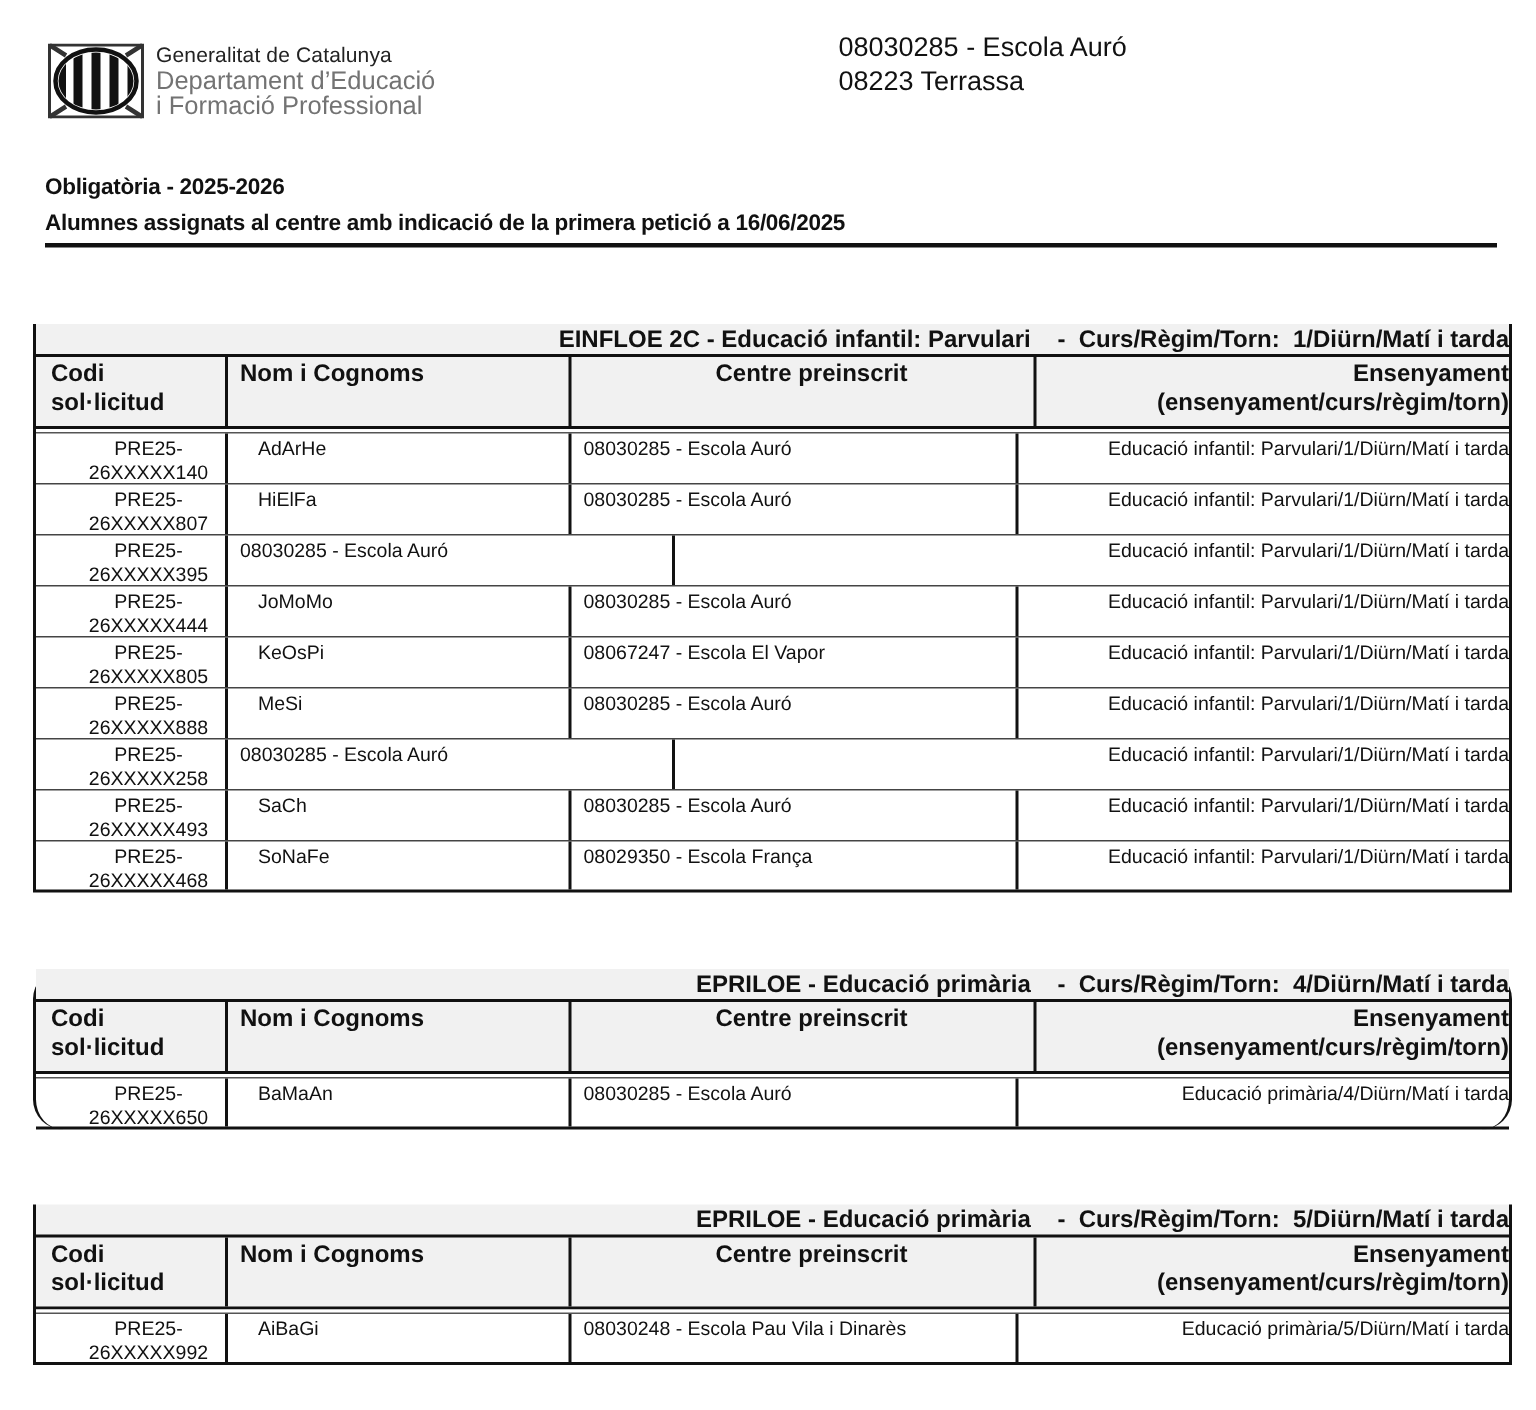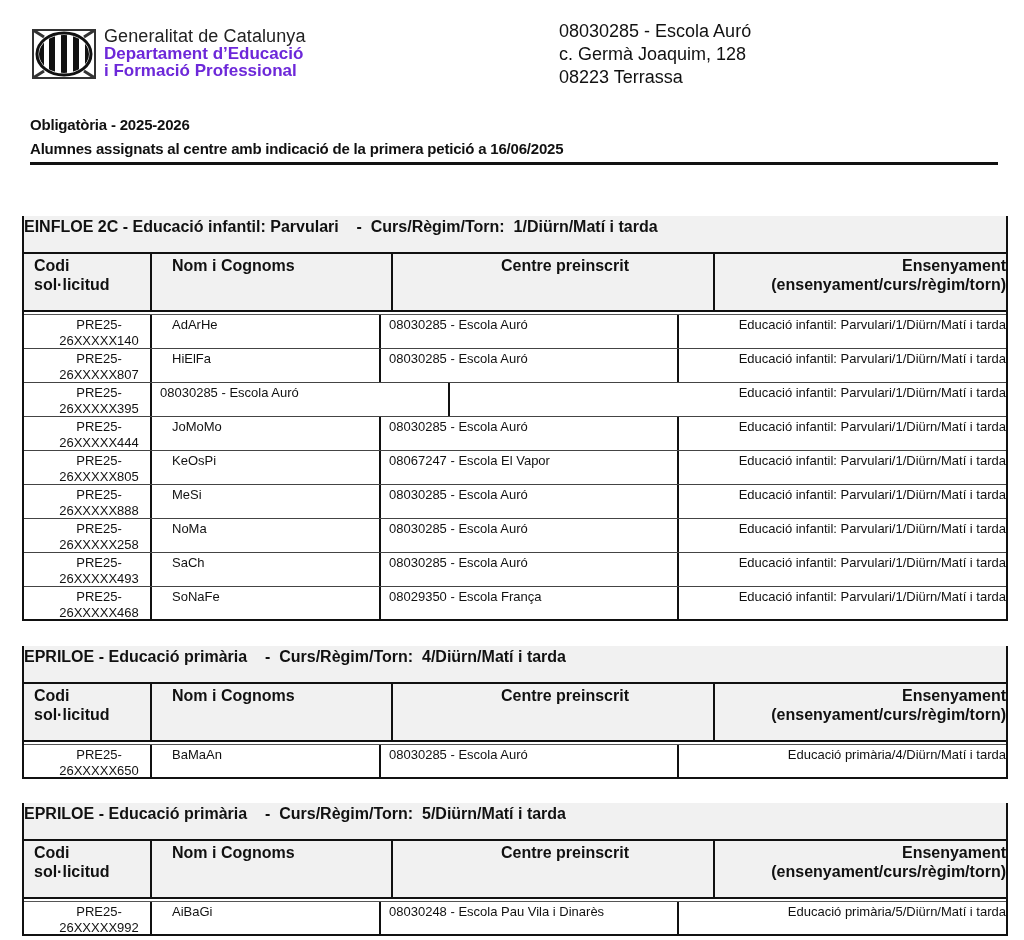--- a/index.html
+++ b/index.html
@@ -2,32 +2,32 @@
 <html><head>
 <meta charset="utf-8">
 <style>
   * { box-sizing: border-box; margin: 0; padding: 0; }
   html, body { width: 1024px; height: 940px; background: #ffffff; overflow: hidden; }
   body { position: relative; font-family: "Liberation Sans", sans-serif; color: #111; }
 
   .logo-block { position: absolute; left: 32px; top: 28px; display: flex; align-items: center; }
   .logo-emblem { width: 64px; height: 50px; display: block; }
   .logo-text { margin-left: 8px; line-height: 17px; }
-  .logo-line1 { font-size: 18px; font-weight: normal; color: #222; letter-spacing: 0.1px; }
-  .logo-line2, .logo-line3 { font-size: 17px; font-weight: bold; color: #6d28d9; }
+  .logo-line1 { font-size: 14px; font-weight: normal; color: #222; letter-spacing: 0.1px; }
+  .logo-line2, .logo-line3 { font-size: 17px; font-weight: normal; color: #737373; }
 
   .school-block { position: absolute; left: 559px; top: 20px; font-size: 18px; line-height: 23px; color: #111; }
 
   .title-block { position: absolute; left: 30px; top: 113px; width: 968px; border-bottom: 3px solid #111; padding-bottom: 1px; }
   .title-line { font-size: 15px; font-weight: bold; line-height: 24px; letter-spacing: -0.2px; }
 
   .group { position: absolute; left: 22px; width: 986px; border-left: 2px solid #111; border-right: 2px solid #111; }
   .group-head { background: #f1f1f1; border-bottom: 2px solid #111; }
-  .group-title { text-align: left; font-size: 16px; font-weight: bold; height: 38px; line-height: 22px; border-bottom: 2px solid #111; white-space: pre; }
-  .col-headers { display: flex; height: 56px; gap: 12px; }
+  .group-title { text-align: right; font-size: 16px; font-weight: bold; height: 22px; line-height: 22px; border-bottom: 2px solid #111; white-space: pre; }
+  .col-headers { display: flex; height: 46px; }
   .col-h { font-size: 16px; font-weight: bold; line-height: 19px; padding-top: 2px; }
   .c1 { width: 128px; }
   .c2 { width: 229px; }
   .c3 { width: 298px; }
   .c4 { flex: 1; }
   .col-headers .c1 { padding-left: 10px; border-right: 2px solid #111; }
   .col-headers .c2 { padding-left: 8px; border-right: 2px solid #111; }
   .col-headers .c3 { text-align: center; border-right: 2px solid #111; margin-left: 12px; }
   .col-headers .c4 { text-align: right; }
   .gap-line { height: 3px; border-bottom: 1px solid #555; background: #fff; }
@@ -62,21 +62,20 @@
   </svg>
   <div class="logo-text">
     <div class="logo-line1">Generalitat de Catalunya</div>
     <div class="logo-line2">Departament d’Educació</div>
     <div class="logo-line3">i Formació Professional</div>
   </div>
 </div>
 
 <div class="school-block">
   <div>08030285 - Escola Auró</div>
-  <div>c. Germà Joaquim, 128</div>
   <div>08223 Terrassa</div>
 </div>
 
 <div class="title-block">
   <div class="title-line">Obligatòria - 2025-2026</div>
   <div class="title-line">Alumnes assignats al centre amb indicació de la primera petició a 16/06/2025</div>
 </div>
 
 <div class="group" style="top:216px;">
   <div class="group-head">
@@ -141,21 +140,20 @@
         </div>
       <div class="cell c2">MeSi</div>
       <div class="cell c3">08030285 - Escola Auró</div>
       <div class="cell c4">Educació infantil: Parvulari/1/Diürn/Matí i tarda</div>
     </div>
     <div class="row">
       <div class="cell c1">
           <span class="code-line">PRE25-</span>
           <span class="code-line">26XXXXX258</span>
         </div>
-      <div class="cell c2">NoMa</div>
       <div class="cell c3">08030285 - Escola Auró</div>
       <div class="cell c4">Educació infantil: Parvulari/1/Diürn/Matí i tarda</div>
     </div>
     <div class="row">
       <div class="cell c1">
           <span class="code-line">PRE25-</span>
           <span class="code-line">26XXXXX493</span>
         </div>
       <div class="cell c2">SaCh</div>
       <div class="cell c3">08030285 - Escola Auró</div>
@@ -166,21 +164,21 @@
           <span class="code-line">PRE25-</span>
           <span class="code-line">26XXXXX468</span>
         </div>
       <div class="cell c2">SoNaFe</div>
       <div class="cell c3">08029350 - Escola França</div>
       <div class="cell c4">Educació infantil: Parvulari/1/Diürn/Matí i tarda</div>
     </div>
   </div>
 </div>
 
-<div class="group" style="top:646px;">
+<div class="group" style="top:646px;border-radius:20px;">
   <div class="group-head">
     <div class="group-title">EPRILOE - Educació primària    -  Curs/Règim/Torn:  4/Diürn/Matí i tarda</div>
     <div class="col-headers">
       <div class="col-h c1"><span>Codi</span><br><span>sol·licitud</span></div>
       <div class="col-h c2">Nom i Cognoms</div>
       <div class="col-h c3">Centre preinscrit</div>
       <div class="col-h c4"><span>Ensenyament</span><br><span>(ensenyament/curs/règim/torn)</span></div>
     </div>
   </div>
   <div class="gap-line"></div>

